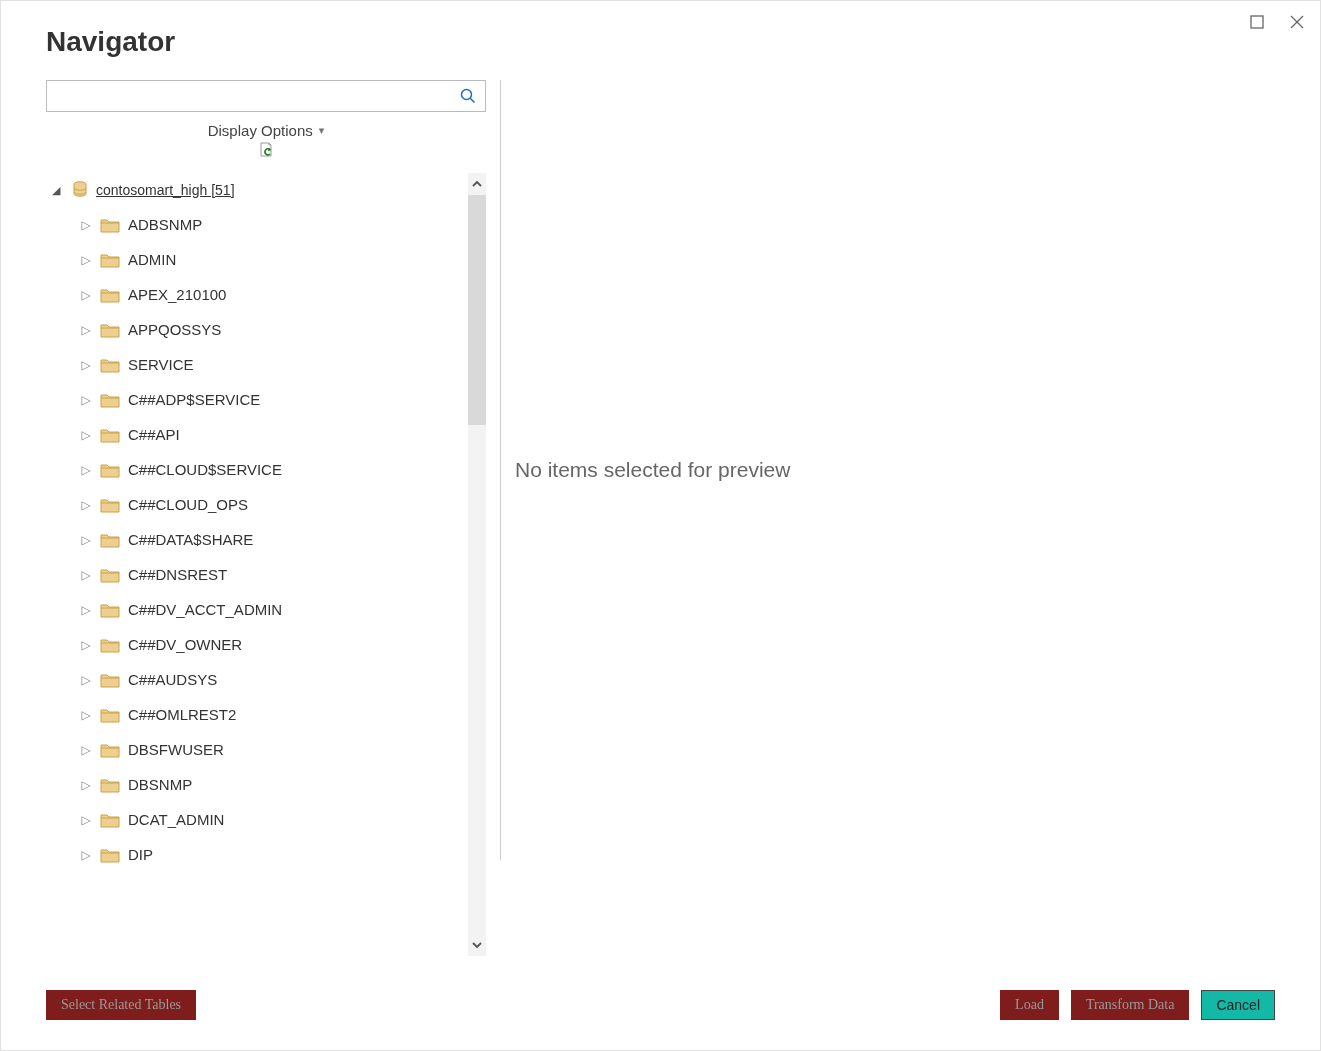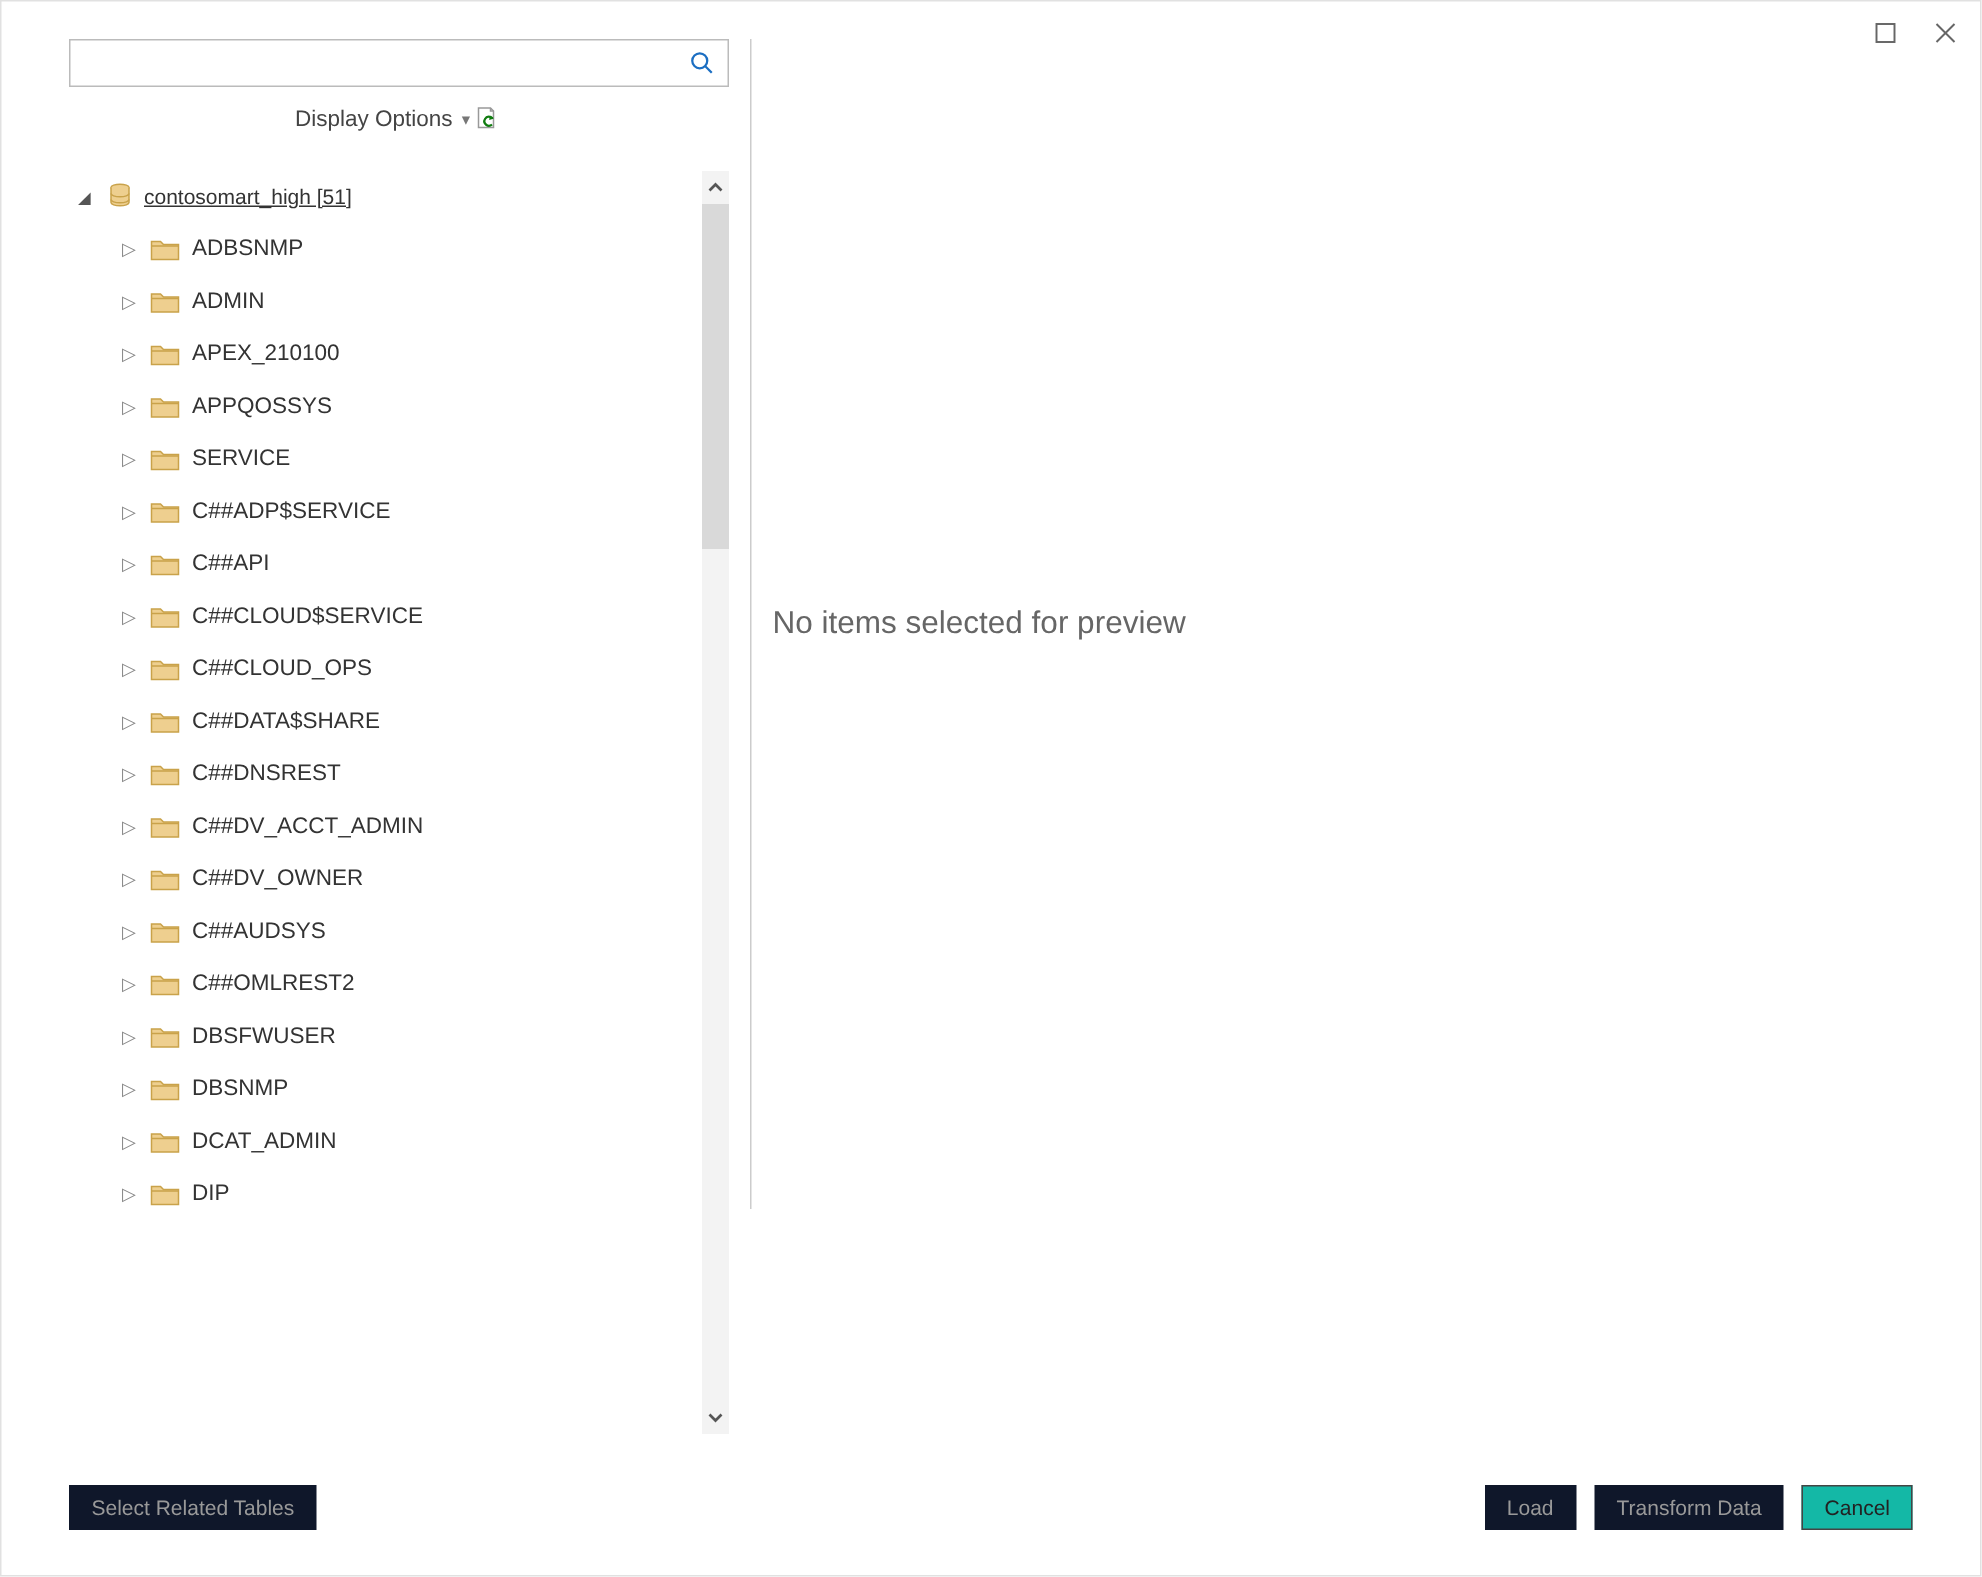--- a/index.html
+++ b/index.html
@@ -96,22 +96,23 @@
     width: 34px;
     display: flex;
     align-items: center;
     justify-content: center;
     cursor: pointer;
   }
   .search-icon-holder svg { color: #1b6ec2; }
   .tool-row {
     display: flex;
     align-items: center;
-    justify-content: center;
-    margin-bottom: 24px;
+    justify-content: space-between;
+    margin-bottom: 12px;
+    flex-direction: column;
   }
   .display-options {
     display: inline-flex;
     align-items: center;
     color: #444;
     cursor: pointer;
     gap: 6px;
     font-size: 15px;
   }
   .display-options .caret {
@@ -211,23 +212,24 @@
     height: 30px;
     padding: 0 14px;
     border: 1px solid transparent;
     font-size: 14px;
     display: inline-flex;
     align-items: center;
     justify-content: center;
     cursor: pointer;
   }
   .btn.disabled {
-    background: #0f172a;
+    background: #7f1d1d;
     color: #999;
     cursor: default;
+    font-family: Liberation Serif, serif;
   }
   .btn.default {
     background: #14b8a6;
     border: 1px solid #444;
     color: #222;
   }
 </style>
 </head>
 <body>
 
@@ -241,20 +243,21 @@
     </span>
     <span>
       <svg viewBox="0 0 14 14">
           <line x1="1" y1="1" x2="13" y2="13" stroke="#666" stroke-width="1.3"></line>
           <line x1="13" y1="1" x2="1" y2="13" stroke="#666" stroke-width="1.3"></line>
         </svg>
     </span>
   </div>
 
   <div class="content">
+    <h1 class="title">Navigator</h1>
 
     <div class="body-row">
 
       <div class="left-col">
         <div class="search-box">
           <input class="search-input" type="text" placeholder="" style="">
           <div class="search-icon-holder">
             <svg width="16" height="16" viewBox="0 0 16 16">
               <circle cx="6.5" cy="6.5" r="5" fill="none" stroke="#1b6ec2" stroke-width="1.5"></circle>
               <line x1="10.2" y1="10.2" x2="14.5" y2="14.5" stroke="#1b6ec2" stroke-width="1.5"></line>

